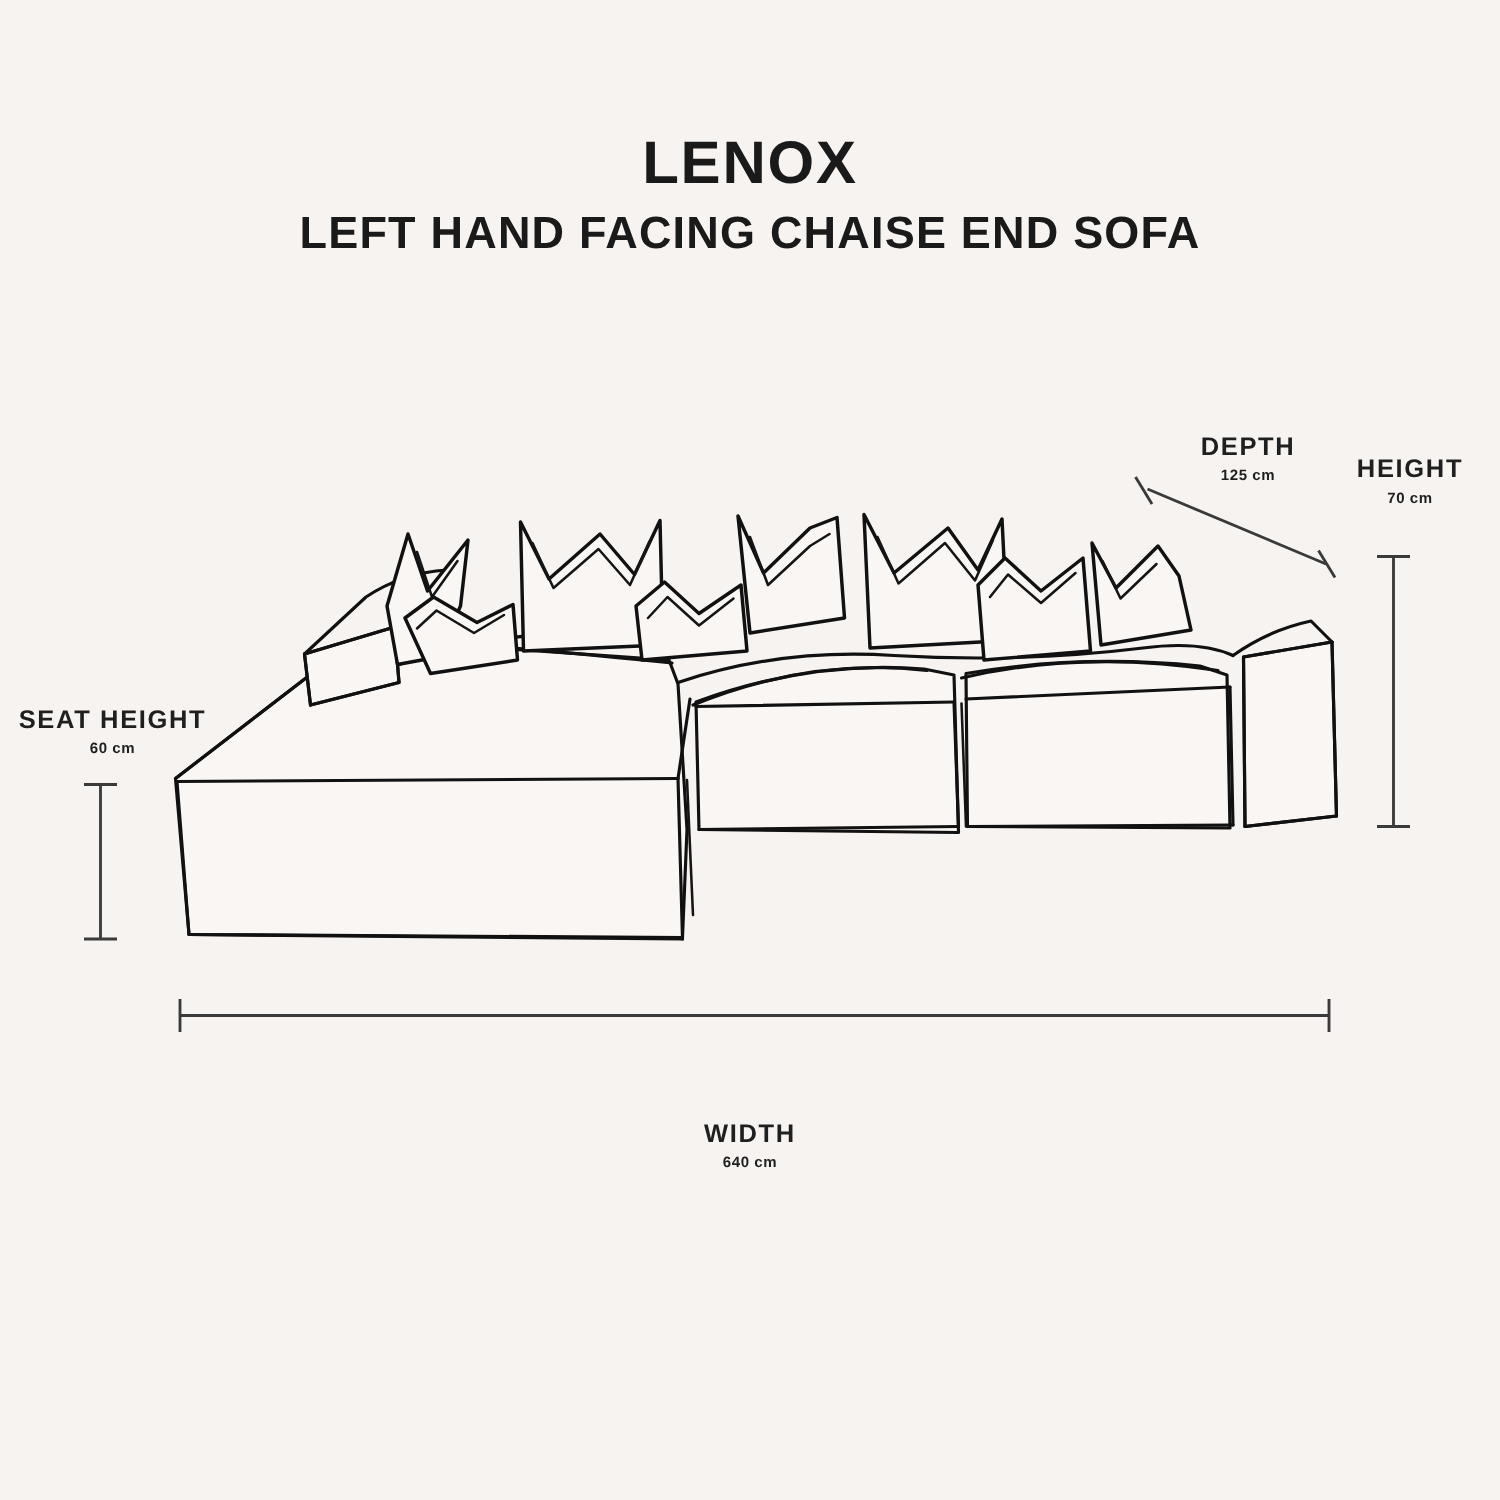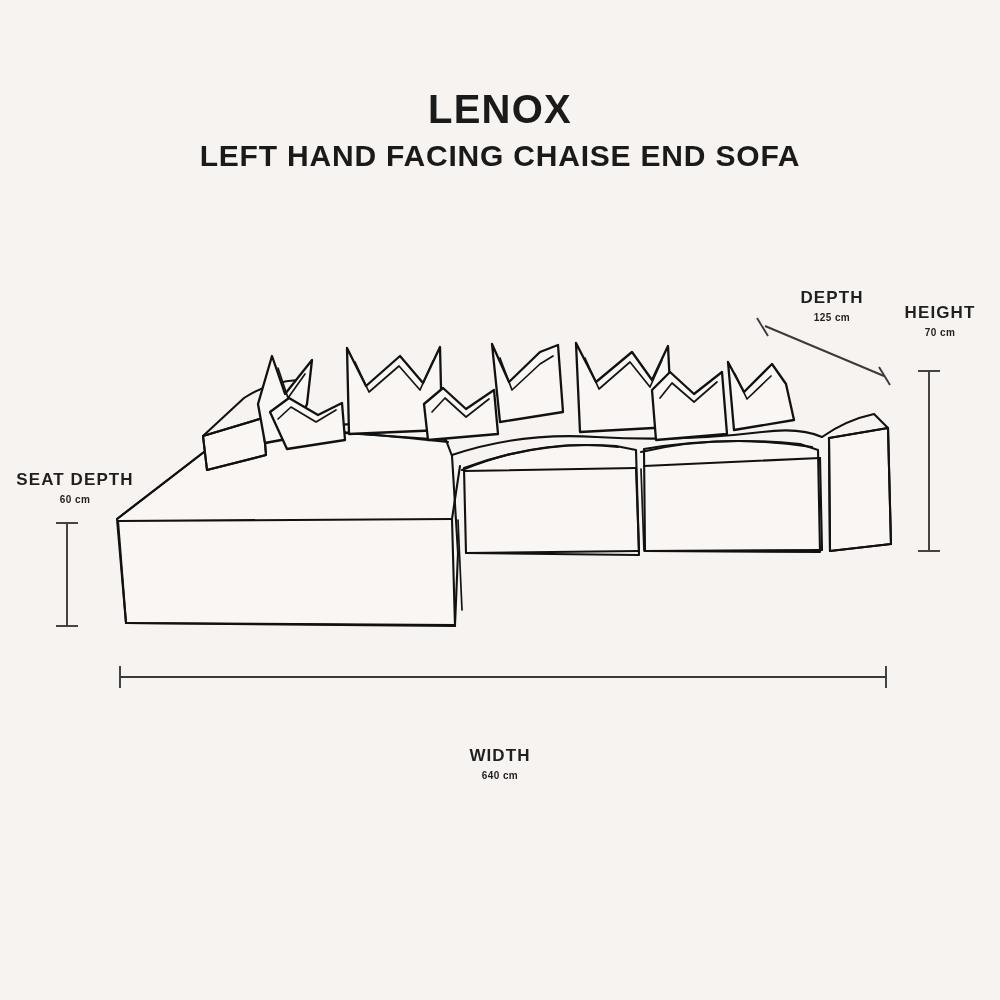--- a/index.html
+++ b/index.html
@@ -206,21 +206,21 @@
     <span class="name">DEPTH</span>
     <span class="value">125 cm</span>
   </div>
 
   <div class="dim-label" id="lbl-height">
     <span class="name">HEIGHT</span>
     <span class="value">70 cm</span>
   </div>
 
   <div class="dim-label" id="lbl-seat-height">
-    <span class="name">SEAT DEPTH</span>
+    <span class="name">SEAT HEIGHT</span>
     <span class="value">60 cm</span>
   </div>
 
   <div class="dim-label" id="lbl-width">
     <span class="name">WIDTH</span>
     <span class="value">640 cm</span>
   </div>
 
 </div>
 

